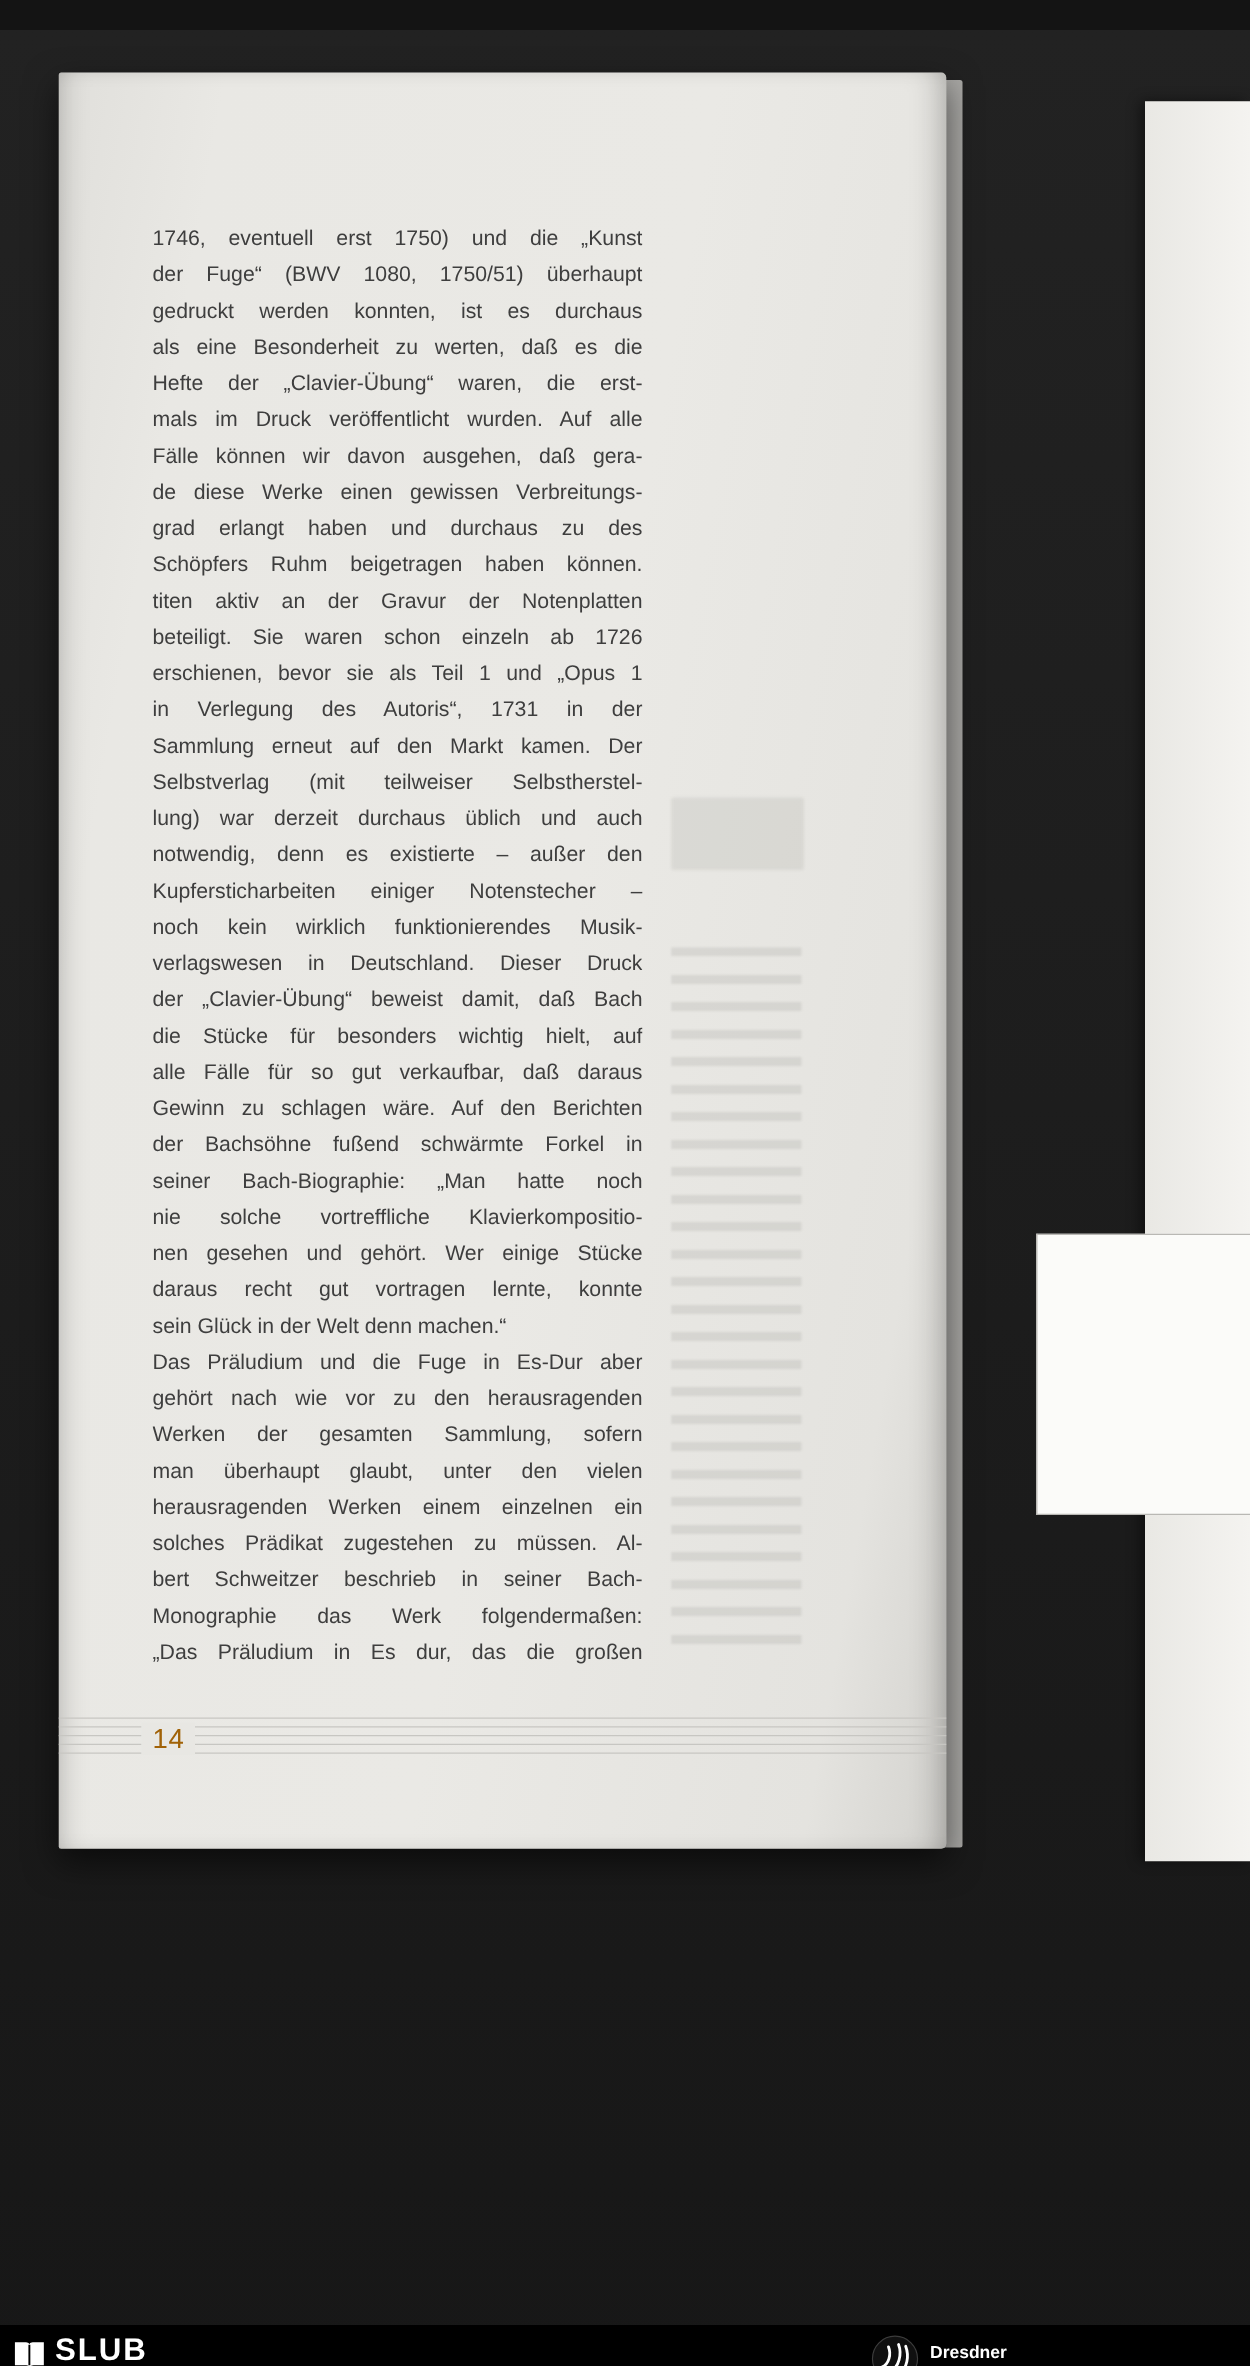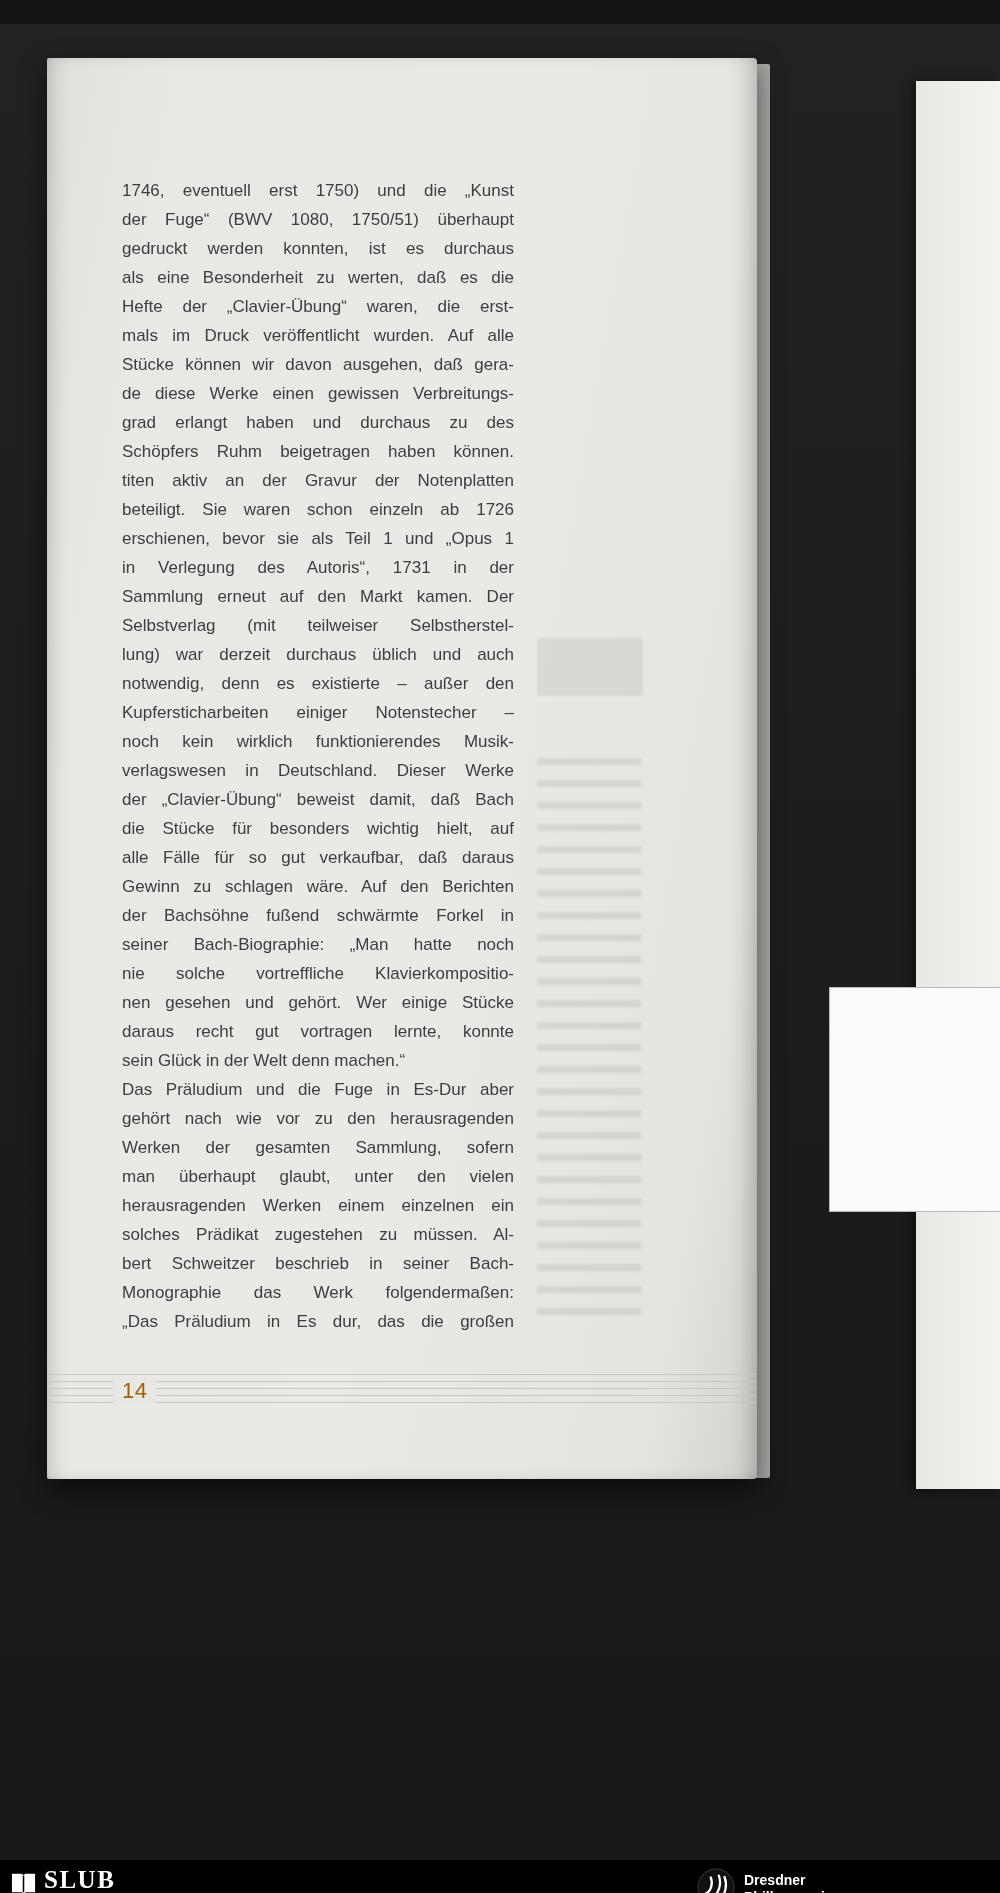--- a/index.html
+++ b/index.html
@@ -67,21 +67,21 @@
   
   .footer{
     position:absolute;left:0;top:1836px;width:1000px;height:57px;
     background:#000;color:#fff;
   }
   .slub{
     position:absolute;left:10px;top:7px;display:flex;align-items:flex-start;gap:7px;
   }
   .book{display:block;margin-top:3px;}
   .slub-name{
-    font-size:25px;font-weight:bold;letter-spacing:1.5px;line-height:26px;font-family:Liberation Serif, serif;
+    font-size:25px;font-weight:bold;letter-spacing:1.5px;line-height:26px;
   }
   .slub-tag{font-size:11px;color:#e8e8e8;margin-top:2px;white-space:nowrap;}
   .phil{
     position:absolute;left:697px;top:8px;display:flex;align-items:center;gap:9px;
   }
   .phil-text{font-size:14px;font-weight:bold;line-height:17px;}
 </style>
 </head>
 <body>
 
@@ -95,35 +95,35 @@
     <div class="verso-box"></div>
     <div class="verso-lines"></div>
 
     <div class="text-column">
         <div class="tline">1746, eventuell erst 1750) und die „Kunst</div>
         <div class="tline">der Fuge“ (BWV 1080, 1750/51) überhaupt</div>
         <div class="tline">gedruckt werden konnten, ist es durchaus</div>
         <div class="tline">als eine Besonderheit zu werten, daß es die</div>
         <div class="tline">Hefte der „Clavier-Übung“ waren, die erst-</div>
         <div class="tline">mals im Druck veröffentlicht wurden. Auf alle</div>
-        <div class="tline">Stücke können wir davon ausgehen, daß gera-</div>
+        <div class="tline">Fälle können wir davon ausgehen, daß gera-</div>
         <div class="tline">de diese Werke einen gewissen Verbreitungs-</div>
         <div class="tline">grad erlangt haben und durchaus zu des</div>
         <div class="tline">Schöpfers Ruhm beigetragen haben können.</div>
         <div class="tline">titen aktiv an der Gravur der Notenplatten</div>
         <div class="tline">beteiligt. Sie waren schon einzeln ab 1726</div>
         <div class="tline">erschienen, bevor sie als Teil 1 und „Opus 1</div>
         <div class="tline">in Verlegung des Autoris“, 1731 in der</div>
         <div class="tline">Sammlung erneut auf den Markt kamen. Der</div>
         <div class="tline">Selbstverlag (mit teilweiser Selbstherstel-</div>
         <div class="tline">lung) war derzeit durchaus üblich und auch</div>
         <div class="tline">notwendig, denn es existierte – außer den</div>
         <div class="tline">Kupfersticharbeiten einiger Notenstecher –</div>
         <div class="tline">noch kein wirklich funktionierendes Musik-</div>
-        <div class="tline">verlagswesen in Deutschland. Dieser Werke</div>
+        <div class="tline">verlagswesen in Deutschland. Dieser Druck</div>
         <div class="tline">der „Clavier-Übung“ beweist damit, daß Bach</div>
         <div class="tline">die Stücke für besonders wichtig hielt, auf</div>
         <div class="tline">alle Fälle für so gut verkaufbar, daß daraus</div>
         <div class="tline">Gewinn zu schlagen wäre. Auf den Berichten</div>
         <div class="tline">der Bachsöhne fußend schwärmte Forkel in</div>
         <div class="tline">seiner Bach-Biographie: „Man hatte noch</div>
         <div class="tline">nie solche vortreffliche Klavierkompositio-</div>
         <div class="tline">nen gesehen und gehört. Wer einige Stücke</div>
         <div class="tline">daraus recht gut vortragen lernte, konnte</div>
         <div class="tline no-just">sein Glück in der Welt denn machen.“</div>

